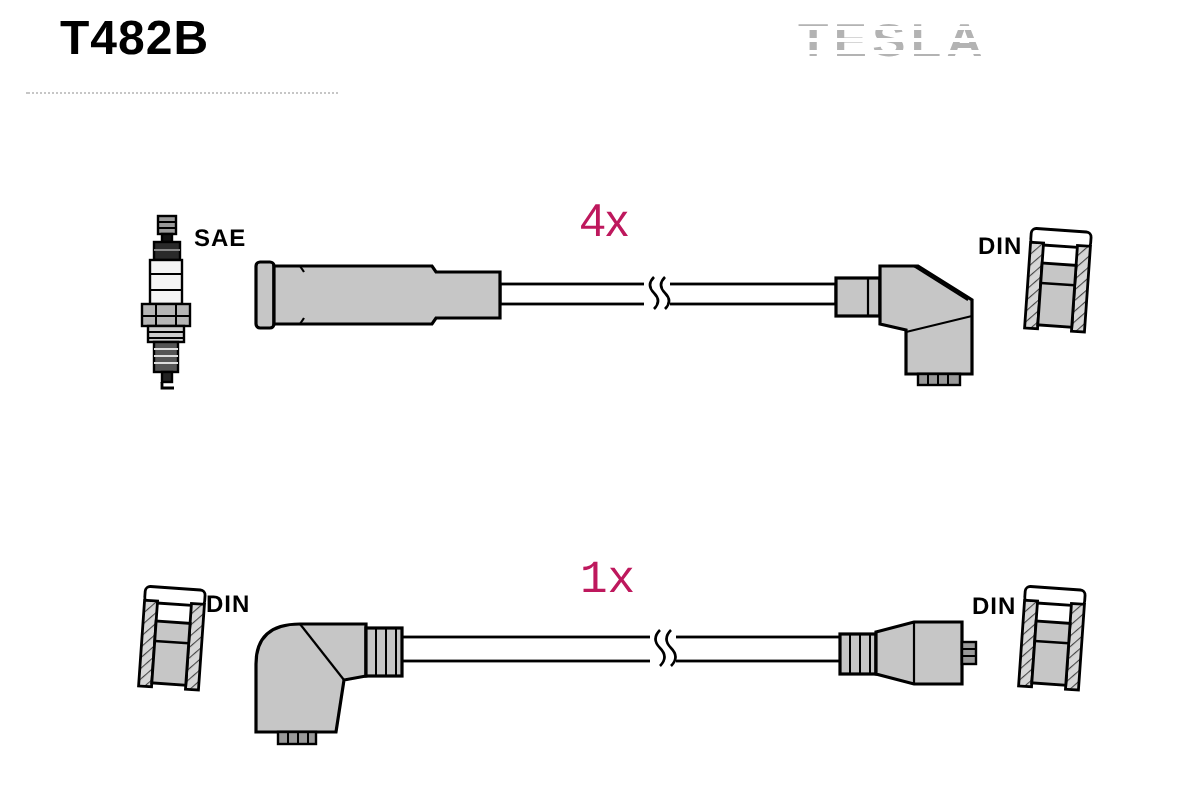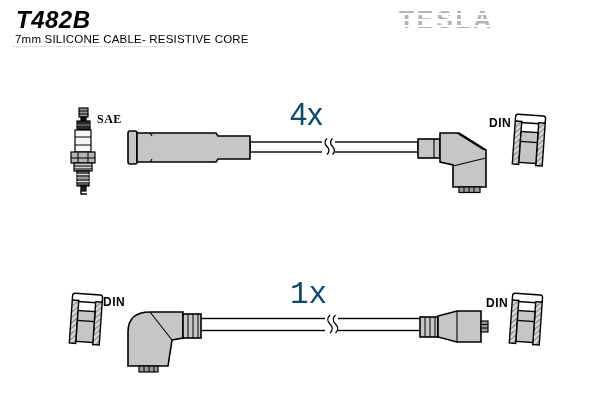--- a/index.html
+++ b/index.html
@@ -7,42 +7,41 @@
     position:relative;width:600px;height:400px;background:#ffffff;
     font-family:"Liberation Sans","DejaVu Sans",sans-serif;overflow:hidden;
   }
   .abs{position:absolute;}
   .part-number{font-size:24px;font-weight:bold;color:#000;letter-spacing:.5px;}
   .subtitle{font-size:11.5px;color:#000;letter-spacing:.2px;white-space:nowrap;}
   .subtitle-rule{border-top:1px dotted #c6c6c6;width:156px;height:0;}
   .brand{font-size:23px;font-weight:bold;color:#b3b3b3;letter-spacing:2.5px;transform:scaleX(1.08);transform-origin:left;}
   .brand-wrap{width:100px;height:26px;}
   .stripe{position:absolute;left:-2px;width:104px;height:2px;background:#ffffff;}
-  .qty{font-size:31px;color:#0c4a6e;}
+  .qty{font-size:23px;color:#be185d;}
   .conn-label{font-size:12px;font-weight:bold;color:#000;letter-spacing:.5px;}
   svg{display:block;}
 </style>
 </head>
 <body>
 
 <div id="canvas">
 
-  <div class="abs part-number" style="left:16px;top:6px;font-style:italic;">T482B</div>
-  <div class="abs subtitle" style="left:15px;top:33px;">7mm SILICONE CABLE- RESISTIVE CORE</div>
+  <div class="abs part-number" style="left:30px;top:6px;">T482B</div>
   <div class="abs subtitle-rule" style="left:13px;top:46px;"></div>
 
   <div class="abs brand-wrap" style="left:399px;top:7px;">
     <div class="brand">TESLA</div>
     <div class="stripe" style="top:6px;"></div>
     <div class="stripe" style="top:12px;"></div>
     <div class="stripe" style="top:18px;"></div>
   </div>
 
   <div class="abs qty" style="left:290px;top:97px;">4x</div>
-  <div class="abs conn-label" style="left:97px;top:112px;font-family:Liberation Serif, serif;">SAE</div>
+  <div class="abs conn-label" style="left:97px;top:112px;">SAE</div>
   <div class="abs conn-label" style="left:489px;top:116px;">DIN</div>
 
   <div class="abs qty" style="left:290px;top:277px;font-family:Liberation Mono, monospace;">1x</div>
   <div class="abs conn-label" style="left:103px;top:295px;">DIN</div>
   <div class="abs conn-label" style="left:486px;top:296px;">DIN</div>
 
   <svg class="abs" style="left:0;top:0;" width="600" height="400" viewBox="0 0 600 400">
     <defs>
       <pattern id="hatch" width="4" height="4" patternUnits="userSpaceOnUse" patternTransform="rotate(45)">
         <rect width="4" height="4" fill="#d6d6d6"></rect>

